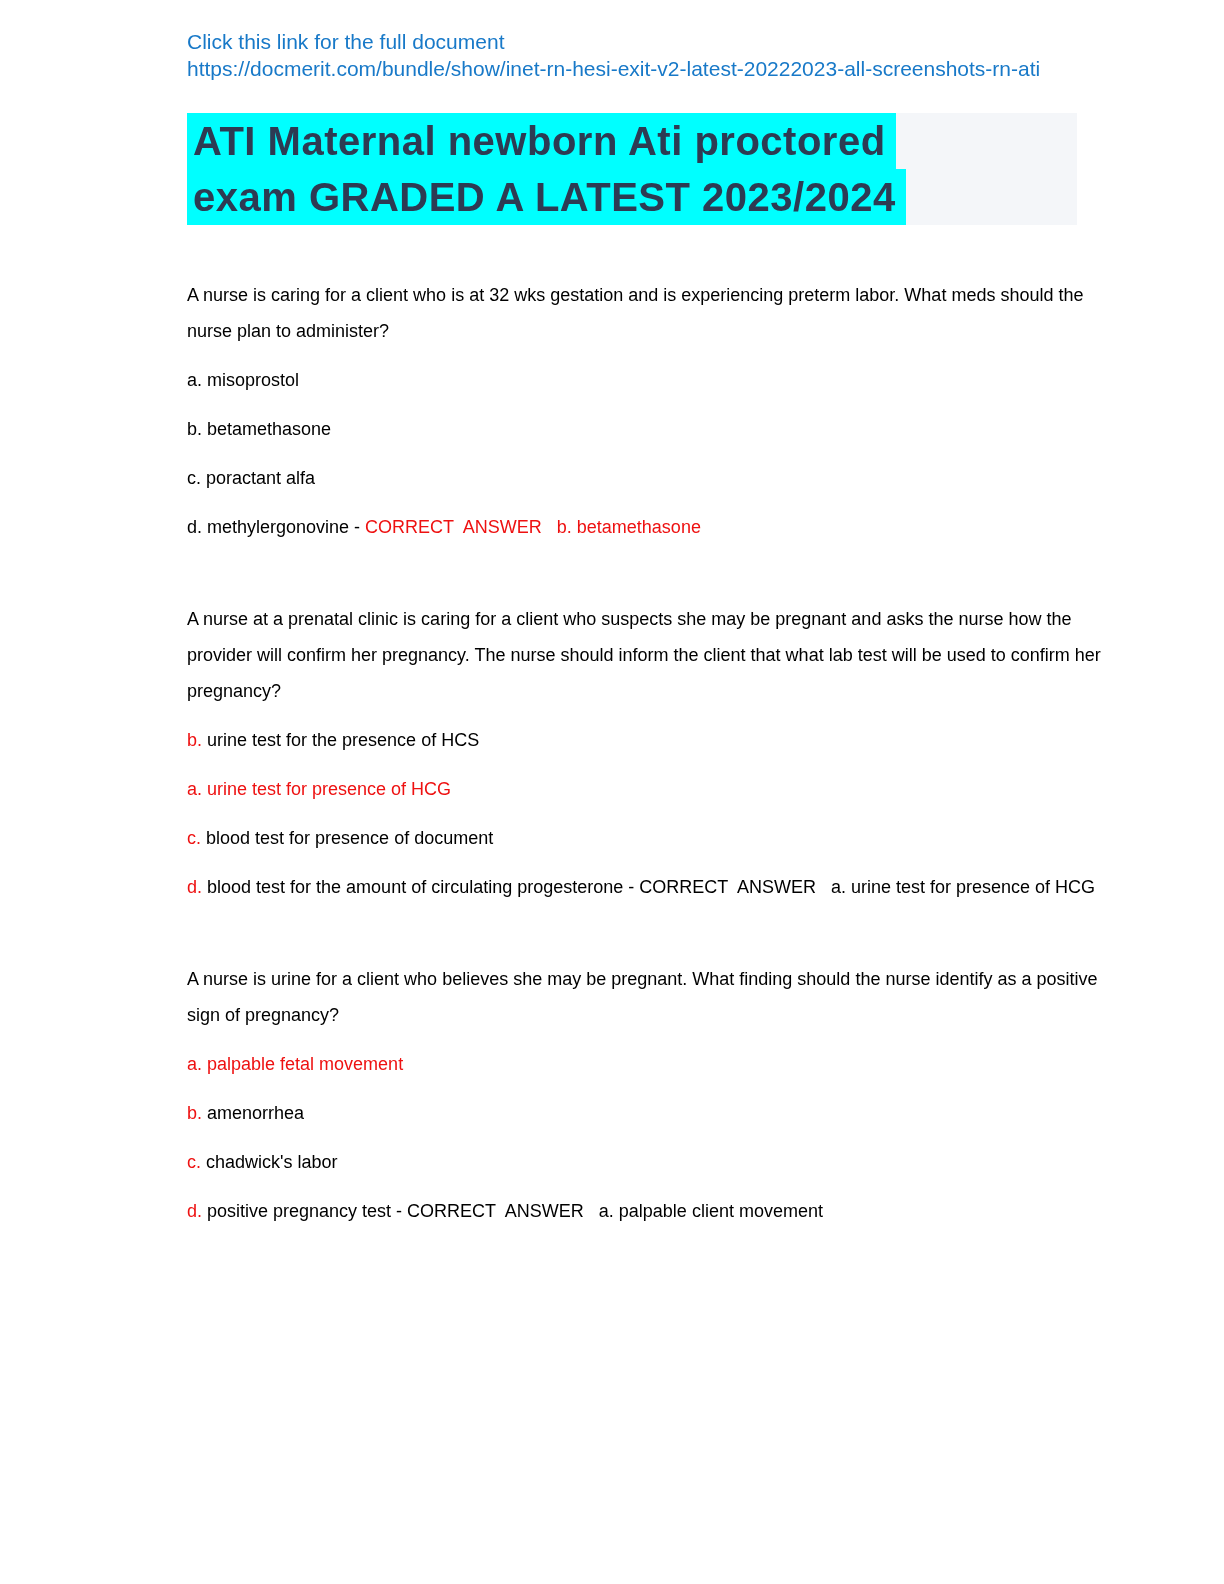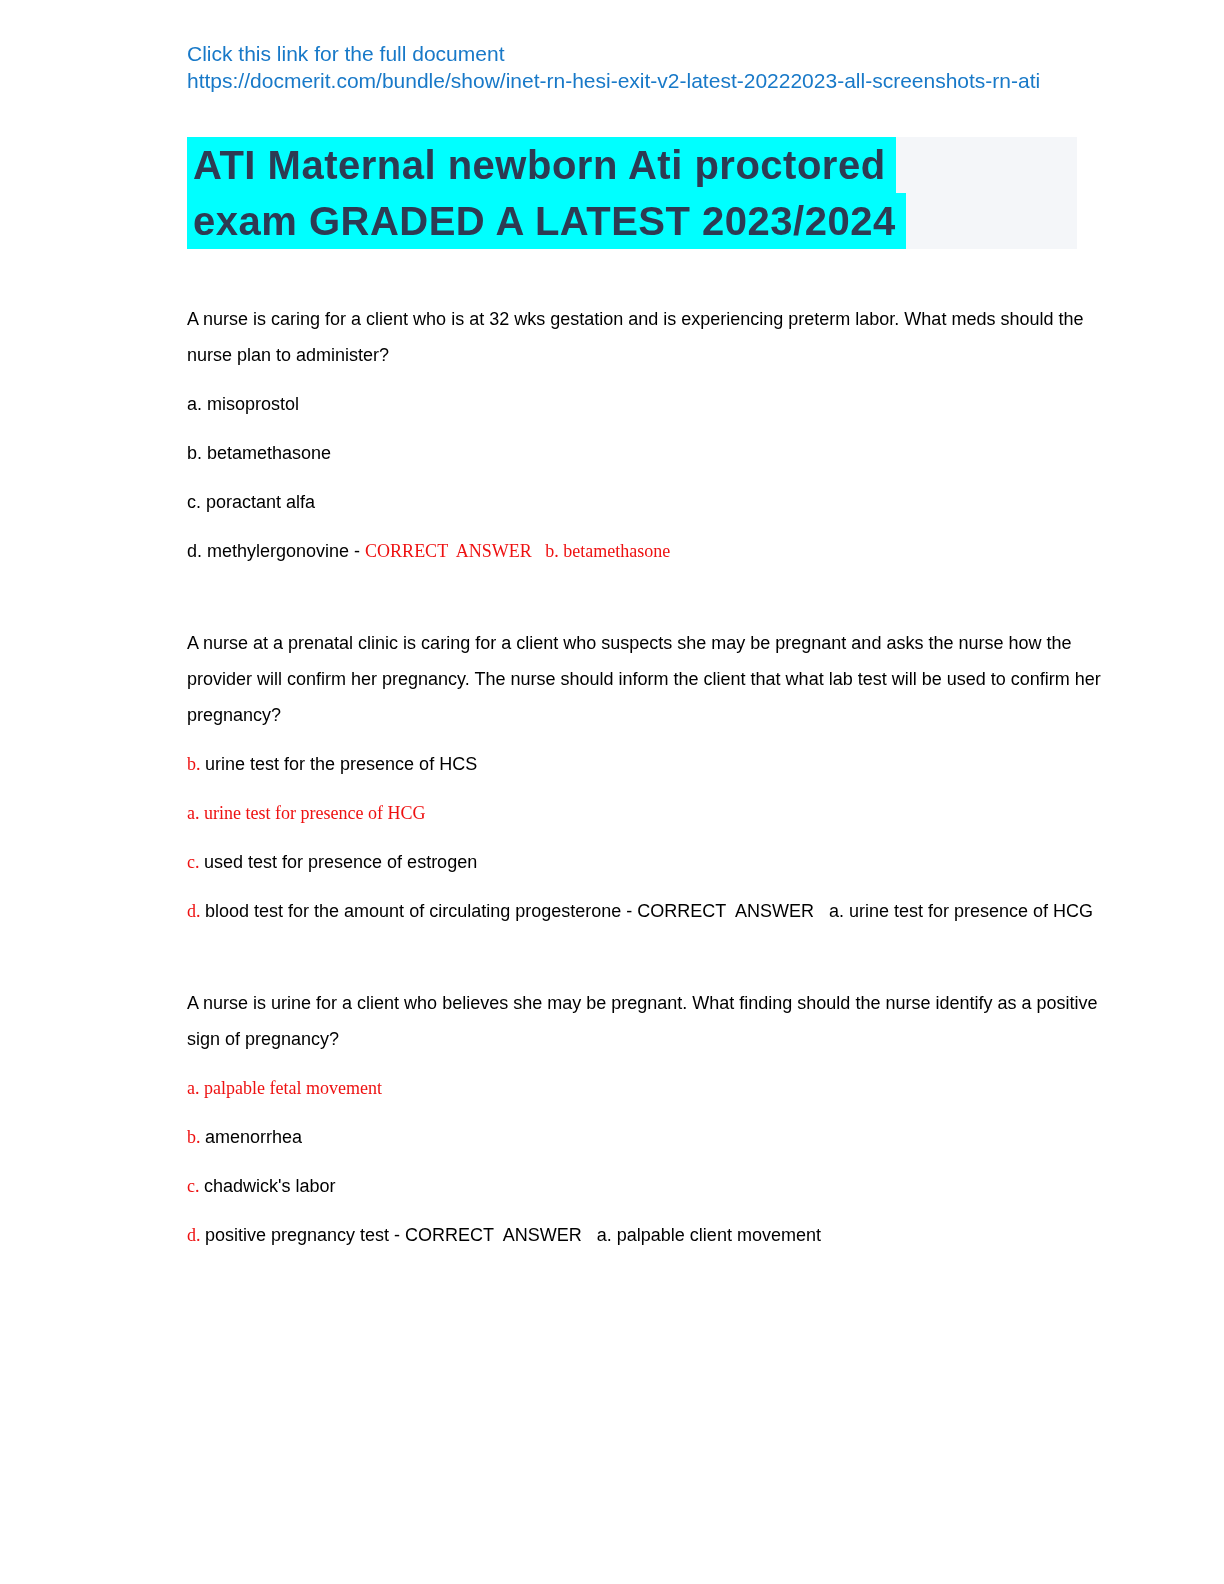--- a/index.html
+++ b/index.html
@@ -14,35 +14,35 @@
   body{
     width:1224px;height:1584px;
     background:#ffffff;
     font-family:"Liberation Sans", sans-serif;
     color:var(--body-black);
     overflow:hidden;
   }
   .page{
     box-sizing:border-box;
     width:1224px;height:1584px;
-    padding:40px 94px 0 187px;
+    padding:28px 94px 0 187px;
   }
   
   .doc-link{
     color:var(--link-blue);
     font-size:21px;
     line-height:27px;
     cursor:pointer;
     text-decoration:none;
     display:block;
   }
   .doc-link .line{display:block;white-space:nowrap;}
   
   .title-block{
-    margin-top:43px;
+    margin-top:31px;
     width:890px;
     background:var(--title-block-bg);
   }
   .title-line{
     display:table;
     background:var(--highlight-cyan);
     color:var(--title-navy);
     font-size:40px;
     font-weight:bold;
     line-height:56px;
@@ -55,21 +55,21 @@
   .question{margin-top:56px;}
   .question:first-child{margin-top:52px;}
   .prompt{margin:0 0 13px 0;max-width:943px;}
   .option{
     margin:13px 0 0 0;
     max-width:943px;
     padding-left:25px;
     text-indent:-25px;
     white-space:pre-wrap;
   }
-  .seg-red{color:var(--answer-red);font-family:Liberation Serif, serif;}
+  .seg-red{color:var(--answer-red);}
   .seg-black{color:var(--body-black);}
 </style>
 </head>
 <body>
 
 <div class="page">
 
   <a class="doc-link">
     <span class="line">Click this link for the full document</span>
     <span class="line">https://docmerit.com/bundle/show/inet-rn-hesi-exit-v2-latest-20222023-all-screenshots-rn-ati</span>
@@ -85,21 +85,21 @@
         <p class="prompt">A nurse is caring for a client who is at 32 wks gestation and is experiencing preterm labor. What meds should the nurse plan to administer?</p>
         <p class="option"><span class="seg-black">a. </span><span class="seg-black">misoprostol</span></p>
         <p class="option"><span class="seg-black">b. </span><span class="seg-black">betamethasone</span></p>
         <p class="option"><span class="seg-black">c. </span><span class="seg-black">poractant alfa</span></p>
         <p class="option"><span class="seg-black">d. </span><span class="seg-black">methylergonovine - </span><span class="seg-red">CORRECT  ANSWER   b. betamethasone</span></p>
       </section>
       <section class="question">
         <p class="prompt">A nurse at a prenatal clinic is caring for a client who suspects she may be pregnant and asks the nurse how the provider will confirm her pregnancy. The nurse should inform the client that what lab test will be used to confirm her pregnancy?</p>
         <p class="option"><span class="seg-red">b. </span><span class="seg-black">urine test for the presence of HCS</span></p>
         <p class="option"><span class="seg-red">a. </span><span class="seg-red">urine test for presence of HCG</span></p>
-        <p class="option"><span class="seg-red">c. </span><span class="seg-black">used test for presence of estrogen</span></p>
+        <p class="option"><span class="seg-red">c. </span><span class="seg-black">blood test for presence of document</span></p>
         <p class="option"><span class="seg-red">d. </span><span class="seg-black">blood test for the amount of circulating progesterone - CORRECT  ANSWER   a. urine test for presence of HCG</span></p>
       </section>
       <section class="question">
         <p class="prompt">A nurse is urine for a client who believes she may be pregnant. What finding should the nurse identify as a positive sign of pregnancy?</p>
         <p class="option"><span class="seg-red">a. </span><span class="seg-red">palpable fetal movement</span></p>
         <p class="option"><span class="seg-red">b. </span><span class="seg-black">amenorrhea</span></p>
         <p class="option"><span class="seg-red">c. </span><span class="seg-black">chadwick's labor</span></p>
         <p class="option"><span class="seg-red">d. </span><span class="seg-black">positive pregnancy test - CORRECT  ANSWER   a. palpable client movement</span></p>
       </section>
     </div>

